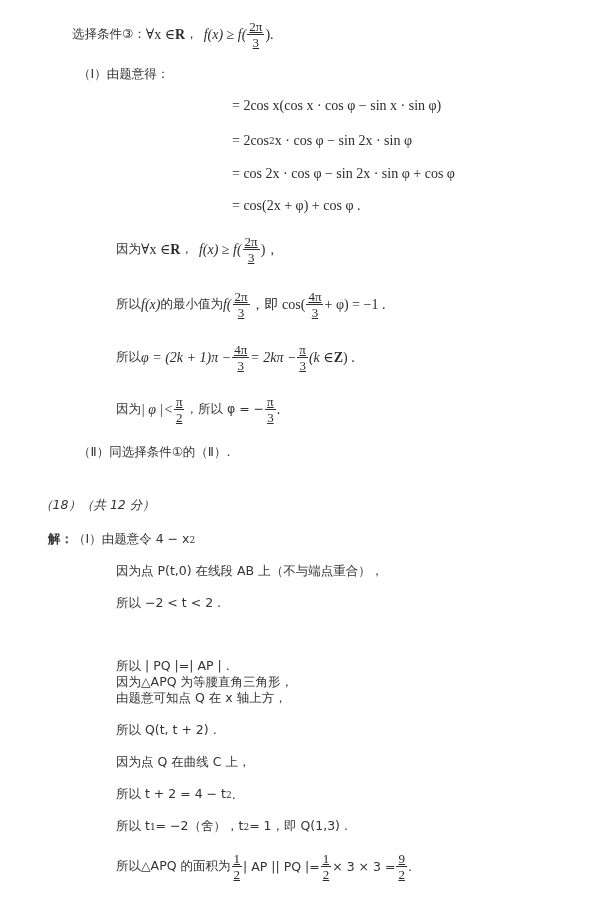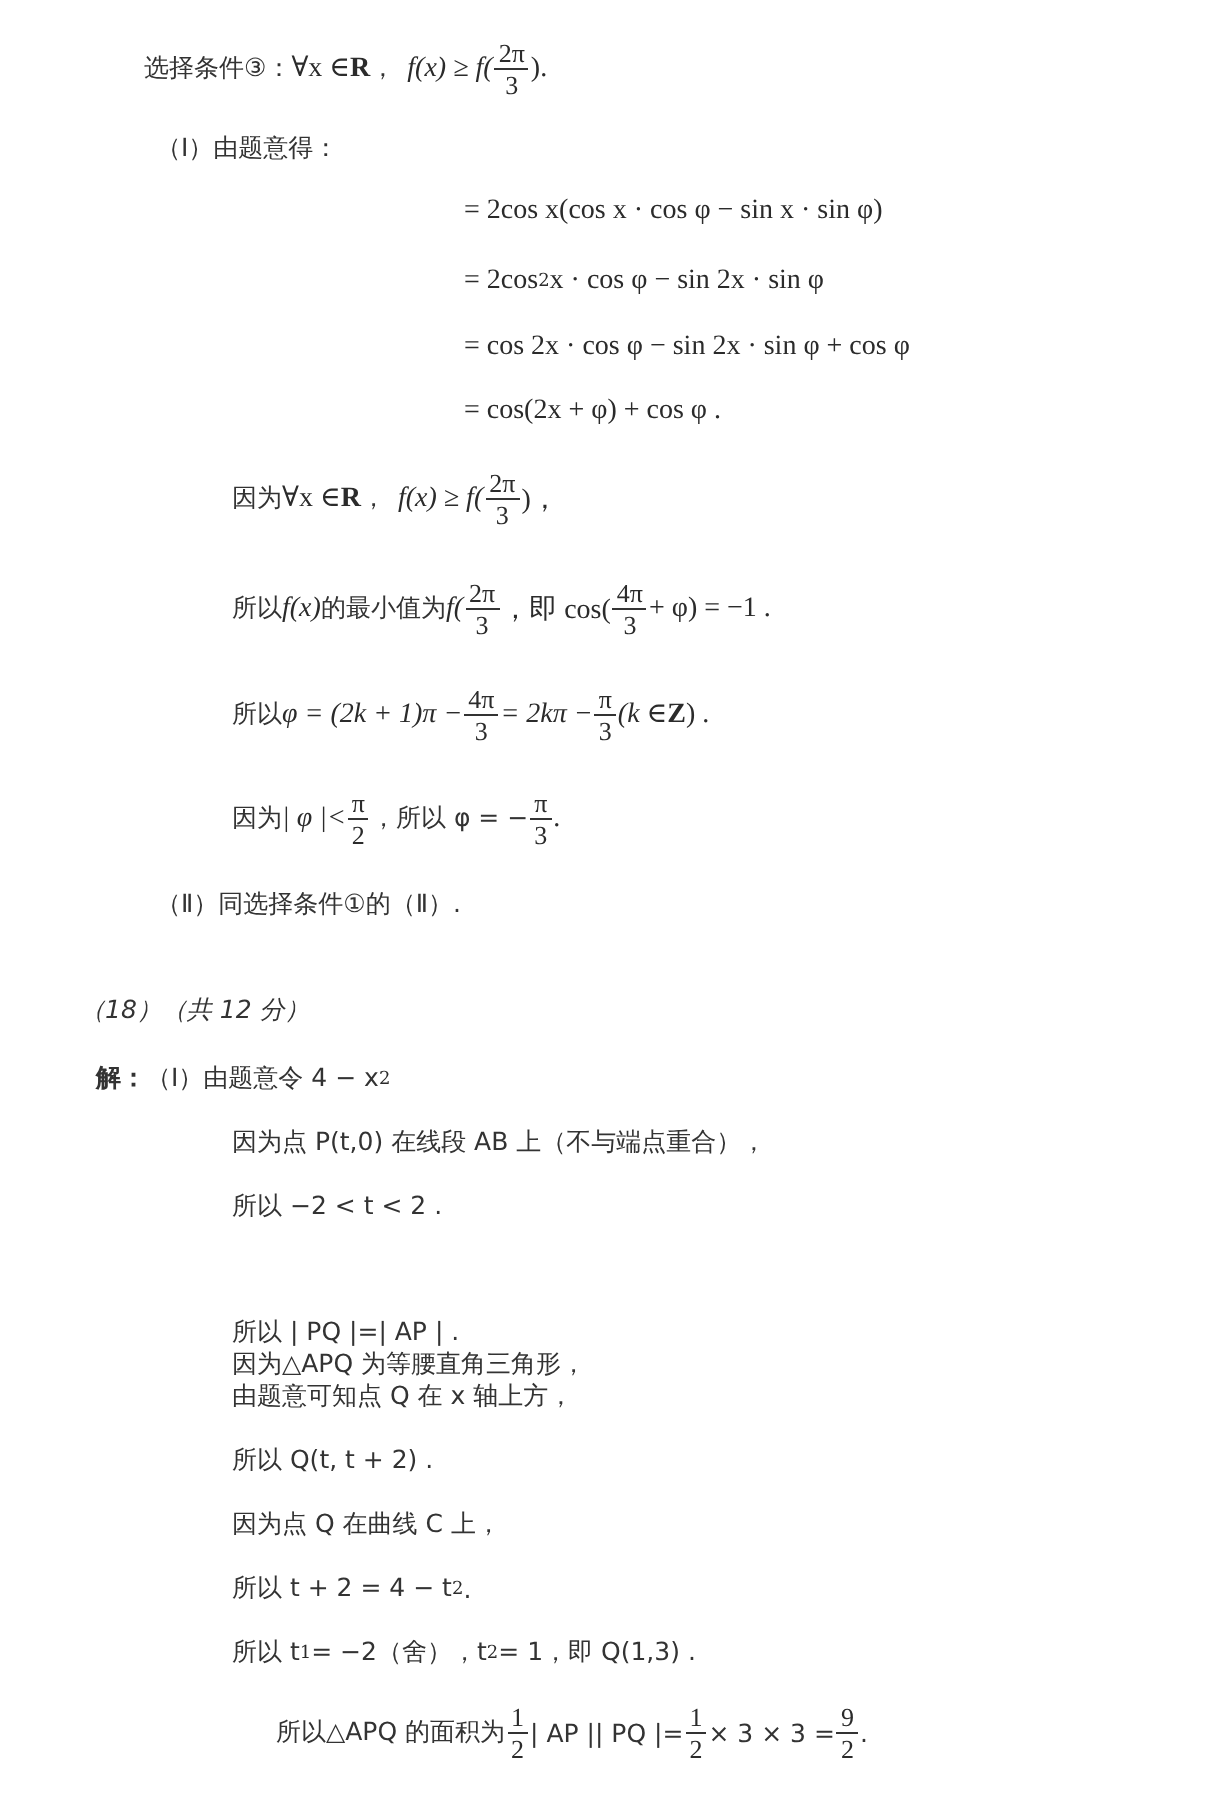--- a/index.html
+++ b/index.html
@@ -6,21 +6,21 @@
   body {
     width: 611px; height: 903px; position: relative; overflow: hidden;
     font-family: "DejaVu Serif", "Liberation Serif", serif;
     color: #2b2b2b; font-size: 13px;
   }
   .line { position: absolute; white-space: nowrap; display: flex; align-items: center; }
   .cjk { font-family: "DejaVu Sans", "Liberation Sans", sans-serif; font-size: 12.5px; color: #333; }
   .m { font-family: "Liberation Serif", "DejaVu Serif", serif; font-size: 14px; }
   .i { font-style: italic; }
   .b { font-weight: bold; }
-  .frac { display: inline-flex; flex-direction: column; align-items: center; vertical-align: middle; margin: 0 1px; line-height: 1; font-family: "Liberation Serif", serif; font-size: 13px; }
+  .frac { display: inline-flex; flex-direction: column; align-items: center; vertical-align: middle; margin: 0 1px; line-height: 1; font-family: "Liberation Serif", serif; font-size: 13px; text-decoration: underline; }
   .frac .num { border-bottom: 1px solid #333; padding: 0 2px 1px; }
   .frac .den { padding-top: 1px; }
   sup { font-size: 9px; }
   sub { font-size: 9px; }
 </style>
 </head>
 <body>
 
 <div class="line" style="left:72px; top:20px;">
   <span class="cjk">选择条件③：</span>
@@ -156,21 +156,21 @@
     <sup>2</sup>
     <span class="cjk"> .</span>
 </div>
 <div class="line" style="left:116px; top:818px;">
   <span class="cjk">所以 t</span>
     <sub>1</sub>
     <span class="cjk"> = −2（舍），t</span>
     <sub>2</sub>
     <span class="cjk"> = 1，即 Q(1,3) .</span>
 </div>
-<div class="line" style="left:116px; top:852px;margin-left:22px;">
+<div class="line" style="left:116px; top:852px;">
   <span class="cjk">所以△APQ 的面积为 </span>
   <span class="frac">
       <span class="num">1</span>
       <span class="den">2</span>
     </span>
   <span class="cjk">| AP || PQ |= </span>
   <span class="frac">
       <span class="num">1</span>
       <span class="den">2</span>
     </span>

